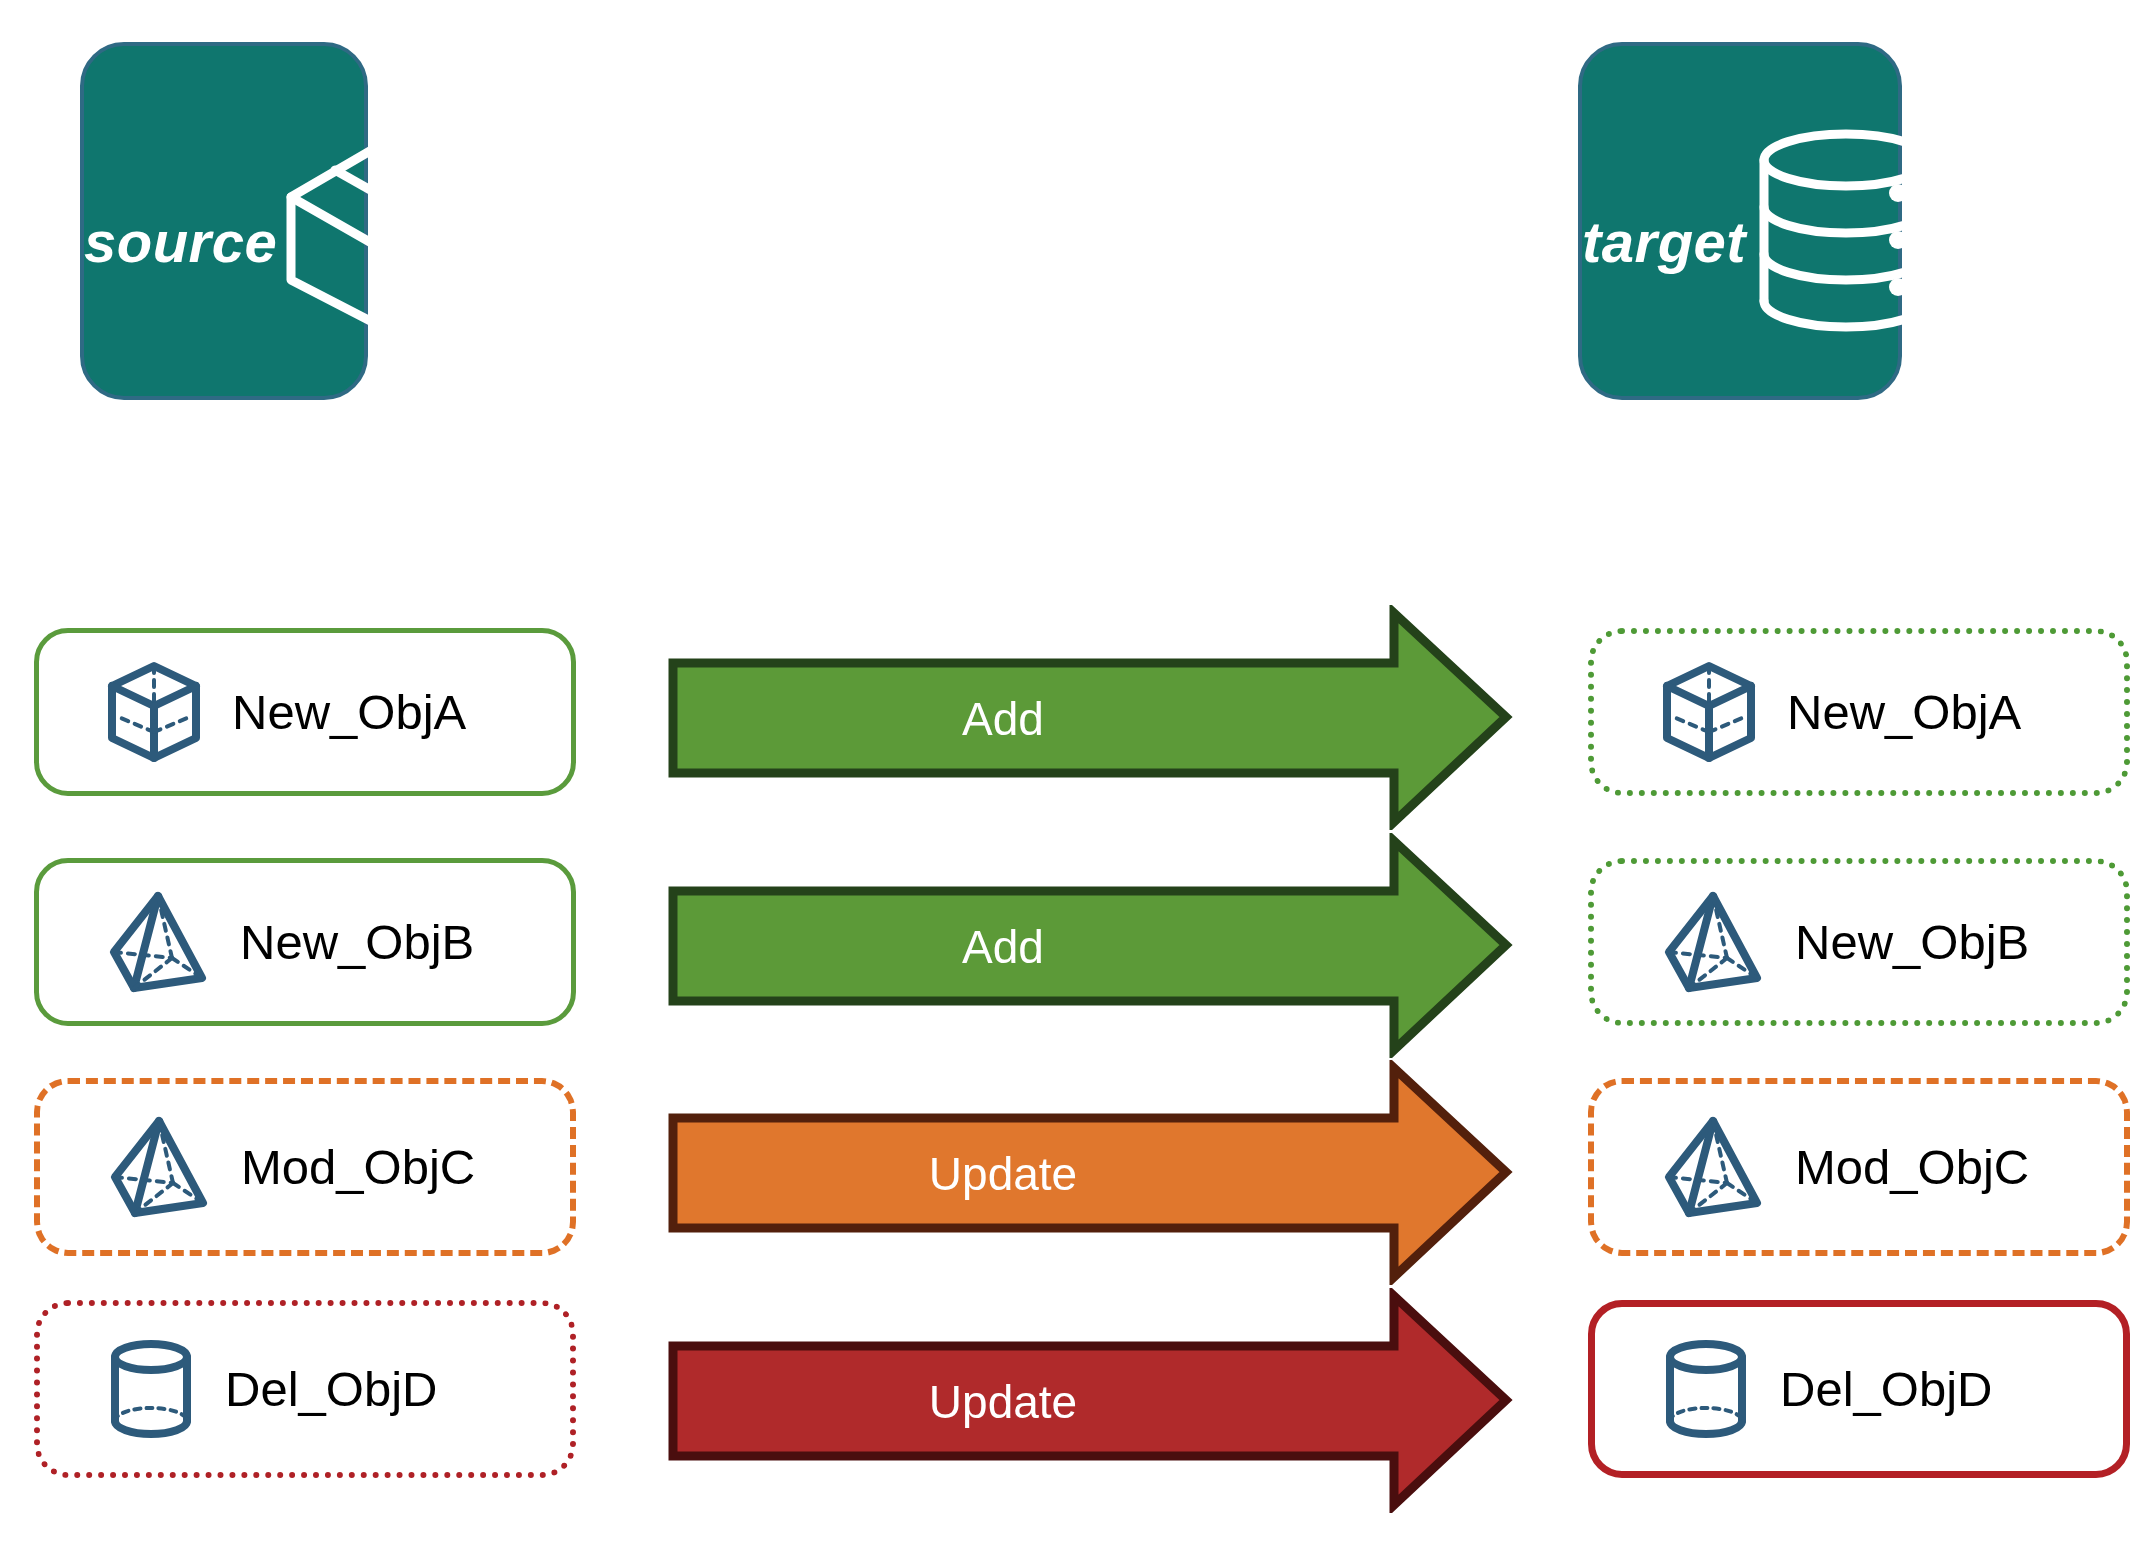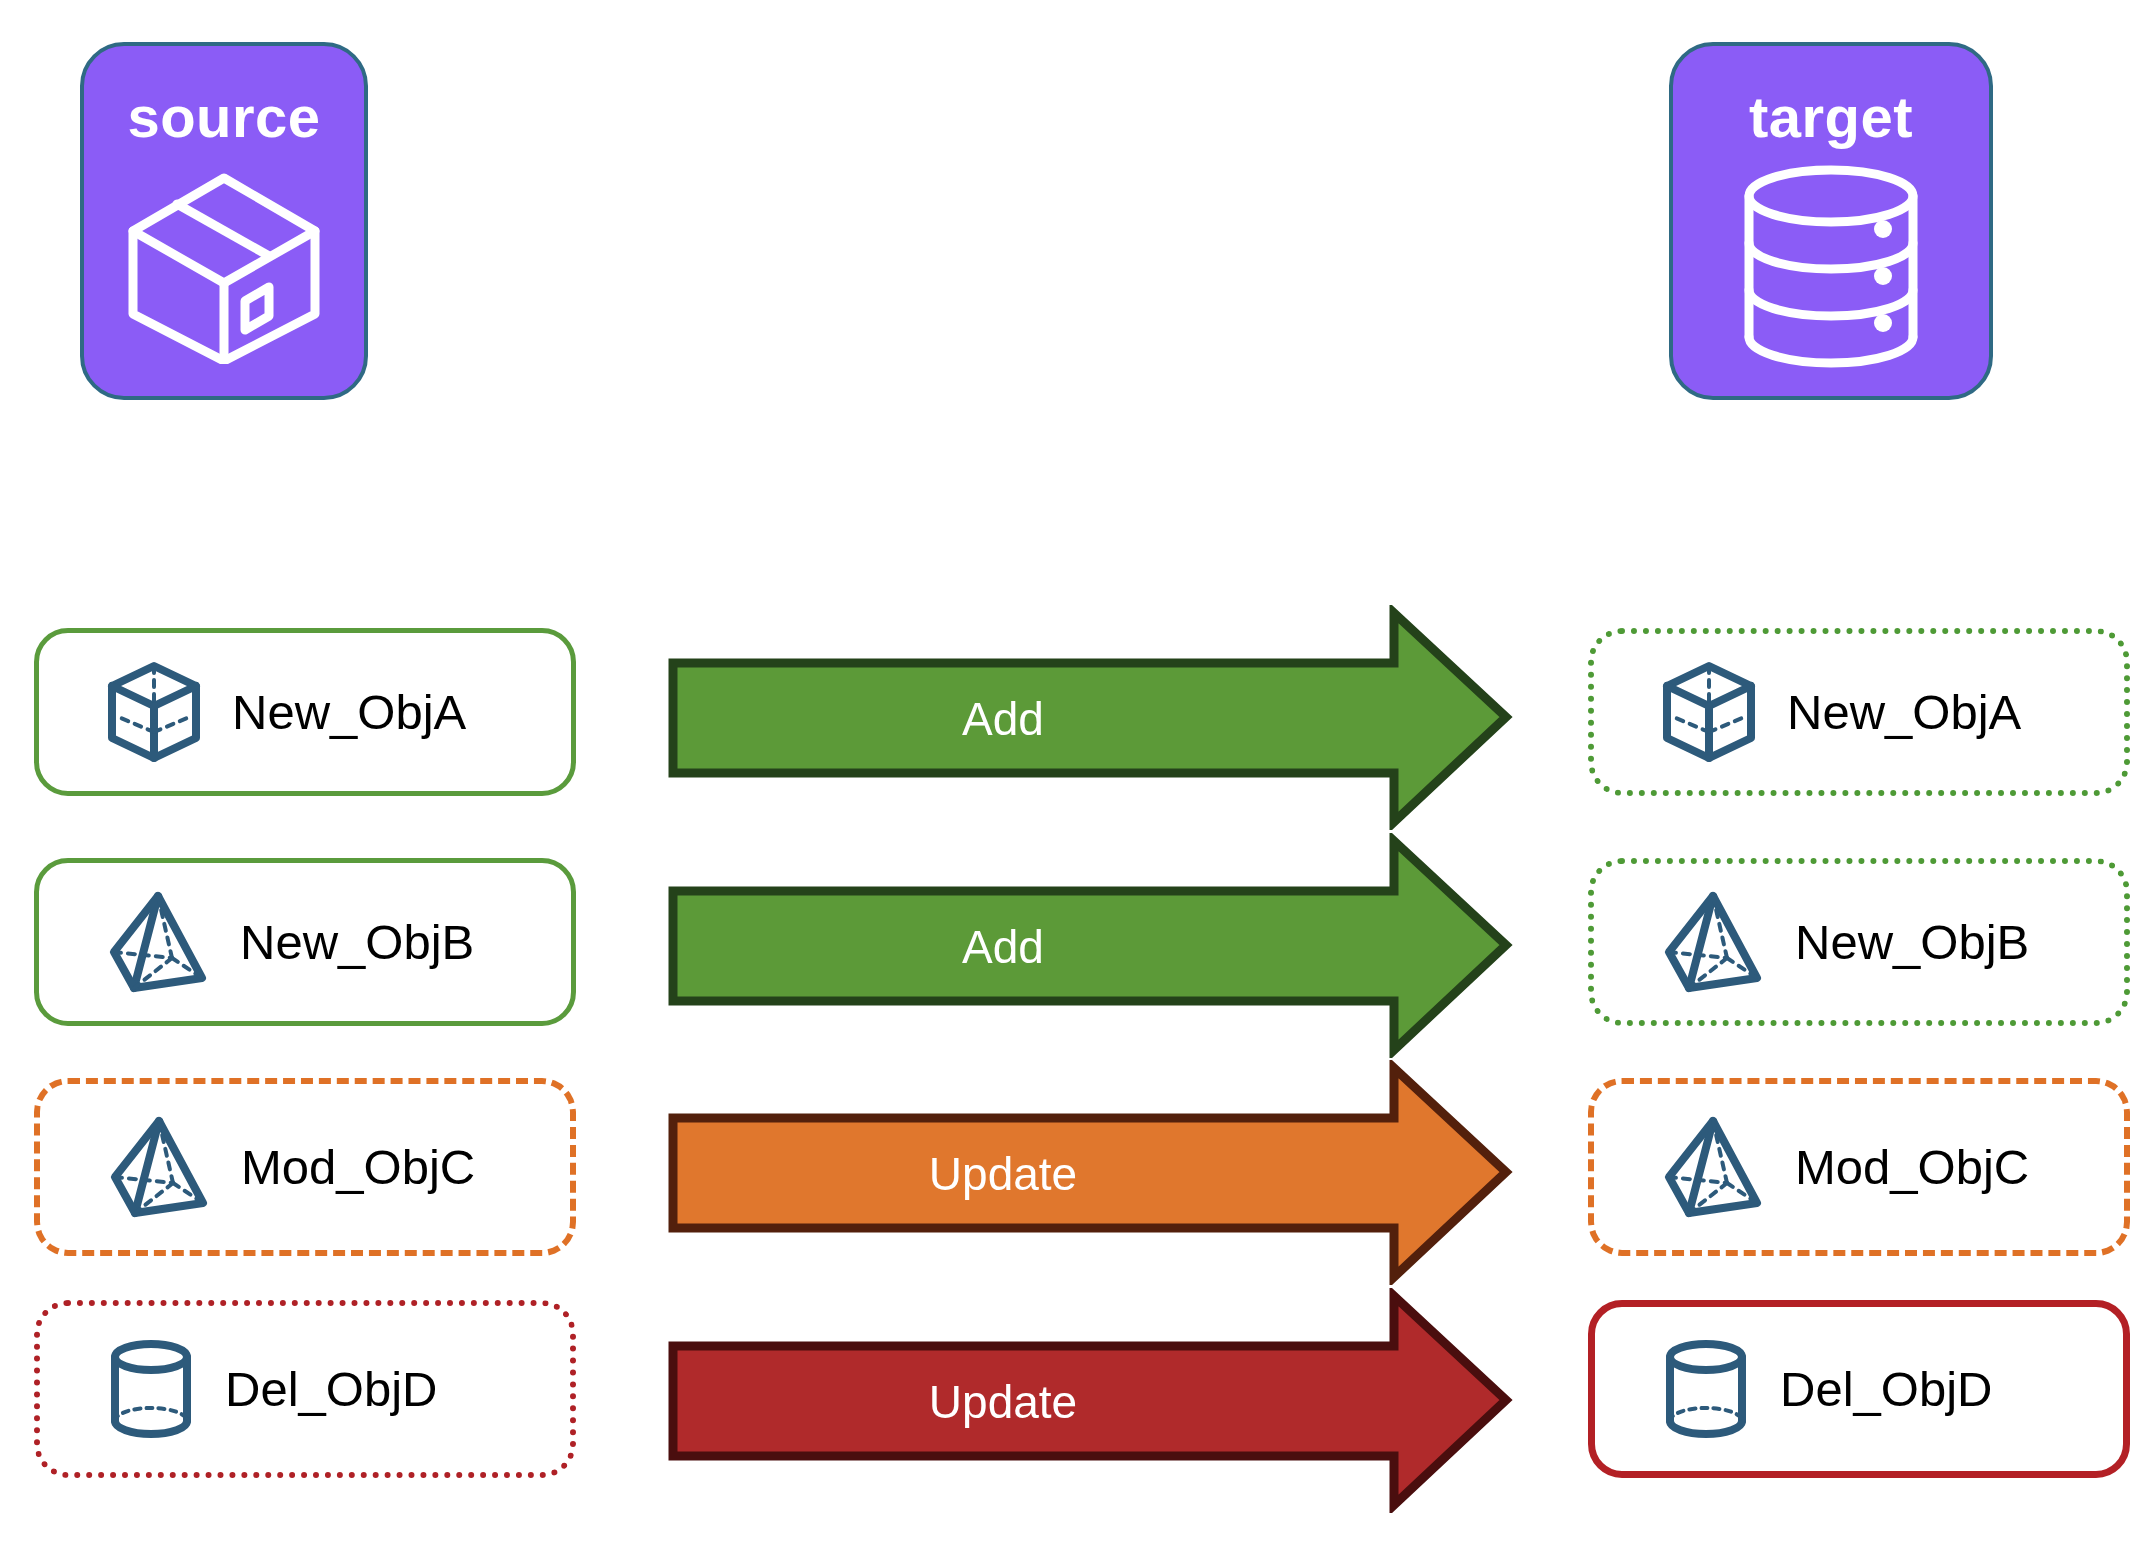--- a/index.html
+++ b/index.html
@@ -8,27 +8,28 @@
     background:#ffffff;
     font-family:"Liberation Sans", sans-serif;
     overflow:hidden;
     position:relative;
   }
   .stage{position:absolute;left:0;top:0;width:2150px;height:1550px;}
 
   
   .endpoint{
     position:absolute;
-    background:#8b5cf6;
+    background:#0f766e;
     border:4px solid #2F6A84;
     border-radius:44px;
     box-sizing:border-box;
     display:flex;
-    flex-direction:column;
+    flex-direction:row;
     align-items:center;
+    font-style:italic;
   }
   .endpoint-title{
     color:#ffffff;
     font-size:58px;
     font-weight:bold;
     letter-spacing:.5px;
     margin-top:42px;
     line-height:1;
   }
   .endpoint-art{
@@ -95,21 +96,21 @@
           <path d="M105 14 L196 67 L196 150 L105 197 L14 150 L14 67 Z"></path>
           <path d="M14 67 L105 119 L196 67"></path>
           <path d="M105 119 L105 197"></path>
           <path d="M58 40 L150 92"></path>
           <path d="M126 137 L126 166 L150 152 L150 123 Z"></path>
         </g>
       </svg>
     </div>
   </div>
 
-  <div class="endpoint" style="left:1669px;top:42px;width:324px;height:358px;">
+  <div class="endpoint" style="left:1578px;top:42px;width:324px;height:358px;">
     <div class="endpoint-title">target</div>
     <div class="endpoint-art">
       <svg width="200" height="205" viewBox="0 0 200 205">
         <g fill="none" stroke="#FFFFFF" stroke-width="9" stroke-linejoin="round" stroke-linecap="round">
           <ellipse cx="100" cy="32" rx="82" ry="26"></ellipse>
           <path d="M18 32 L18 173"></path>
           <path d="M182 32 L182 173"></path>
           <path d="M18 173 A82 26 0 0 0 182 173"></path>
           <path d="M18 79 A82 26 0 0 0 182 79"></path>
           <path d="M18 126 A82 26 0 0 0 182 126"></path>

